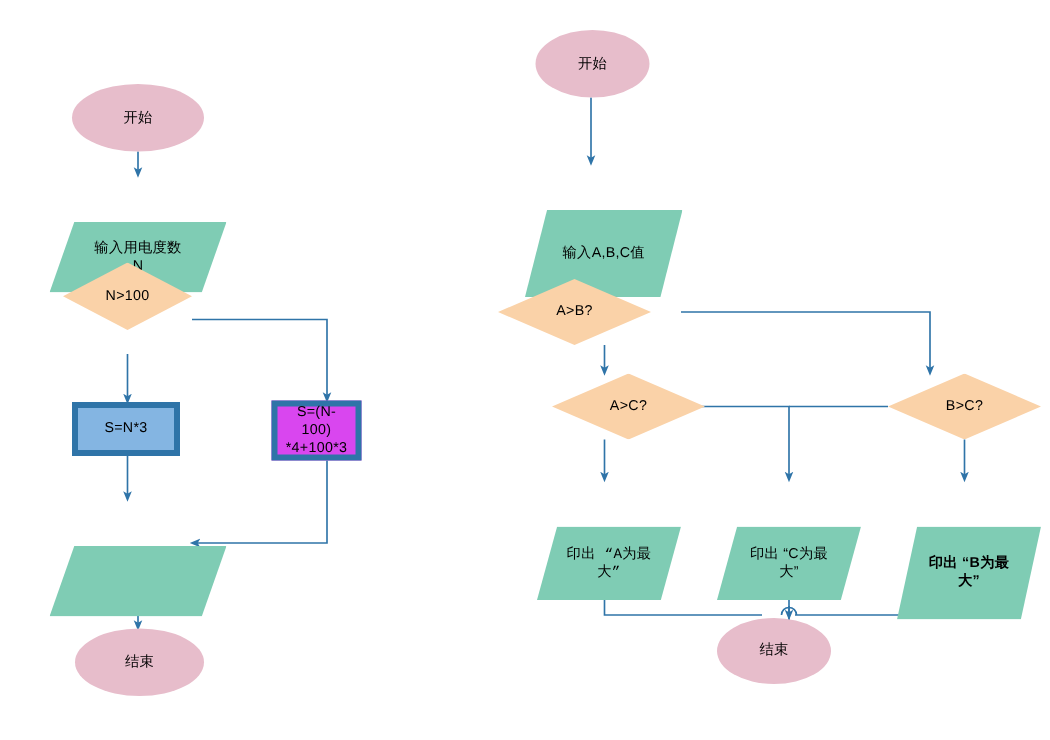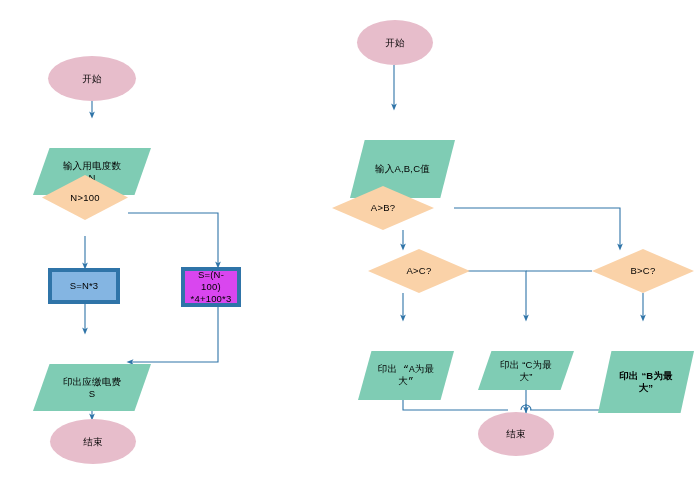--- a/index.html
+++ b/index.html
@@ -124,30 +124,29 @@
   </svg>
 
   <div id="nodes">
       <div class="node n-terminator" style="left: 48px; top: 56px; width: 88px; height: 45px; background: rgb(231, 189, 203);"><span class="lbl">开始</span></div>
       <div class="node n-io" style="left: 33px; top: 117px; width: 118px; height: 47px;"><div class="para" style="background: rgb(127, 204, 180);"></div><span class="lbl">输入用电度数
 N</span></div>
       <div class="node n-decision" style="left: 42px; top: 175px; width: 86px; height: 45px;"><div class="diamond" style="background: rgb(250, 210, 168);"></div><span class="lbl">N&gt;100</span></div>
       <div class="node n-process" style="left: 48px; top: 268px; width: 72px; height: 36px; background: rgb(132, 181, 226); border-color: rgb(47, 116, 168);"><span class="lbl">S=N*3</span></div>
       <div class="node n-process" style="left: 181px; top: 267px; width: 60px; height: 40px; background: #d946ef; border-color: rgb(47, 116, 168);"><span class="lbl">S=(N-100)
 *4+100*3</span></div>
-      <div class="node n-io" style="left: 33px; top: 333px; width: 118px; height: 47px;"><div class="para" style="background: rgb(127, 204, 180);"></div><span class="lbl">印出应缴电费
-S</span></div>
+      <div class="node n-io" style="left: 33px; top: 333px; width: 118px; height: 47px;"><div class="para" style="background: rgb(127, 204, 180);"></div></div>
       <div class="node n-terminator" style="left: 50px; top: 419px; width: 86px; height: 45px; background: rgb(231, 189, 203);"><span class="lbl">结束</span></div>
       <div class="node n-terminator" style="left: 357px; top: 20px; width: 76px; height: 45px; background: rgb(231, 189, 203);"><span class="lbl">开始</span></div>
       <div class="node n-io" style="left: 350px; top: 109px; width: 105px; height: 58px;"><div class="para" style="background: rgb(127, 204, 180);"></div><span class="lbl">输入A,B,C值</span></div>
       <div class="node n-decision" style="left: 332px; top: 186px; width: 102px; height: 44px;"><div class="diamond" style="background: rgb(250, 210, 168);"></div><span class="lbl">A&gt;B?</span></div>
       <div class="node n-decision" style="left: 368px; top: 249px; width: 102px; height: 44px;"><div class="diamond" style="background: rgb(250, 210, 168);"></div><span class="lbl">A&gt;C?</span></div>
       <div class="node n-decision" style="left: 592px; top: 249px; width: 102px; height: 44px;"><div class="diamond" style="background: rgb(250, 210, 168);"></div><span class="lbl">B&gt;C?</span></div>
       <div class="node n-io" style="left: 358px; top: 320px; width: 96px; height: 49px; font-family: Liberation Mono, monospace;"><div class="para" style="background: rgb(127, 204, 180);"></div><span class="lbl">印出 “A为最
 大”</span></div>
-      <div class="node n-io" style="left: 478px; top: 320px; width: 96px; height: 39px;"><div class="para" style="background: rgb(127, 204, 180);"></div><span class="lbl">印出 “C为最
+      <div class="node n-io" style="left: 478px; top: 320px; width: 96px; height: 49px;"><div class="para" style="background: rgb(127, 204, 180);"></div><span class="lbl">印出 “C为最
 大”</span></div>
       <div class="node n-io" style="left: 598px; top: 320px; width: 96px; height: 62px; font-weight: bold;"><div class="para" style="background: rgb(127, 204, 180);"></div><span class="lbl">印出 “B为最
 大”</span></div>
       <div class="node n-terminator" style="left: 478px; top: 412px; width: 76px; height: 44px; background: rgb(231, 189, 203);"><span class="lbl">结束</span></div>
     </div>
 
 </div>
 
 </body></html>

